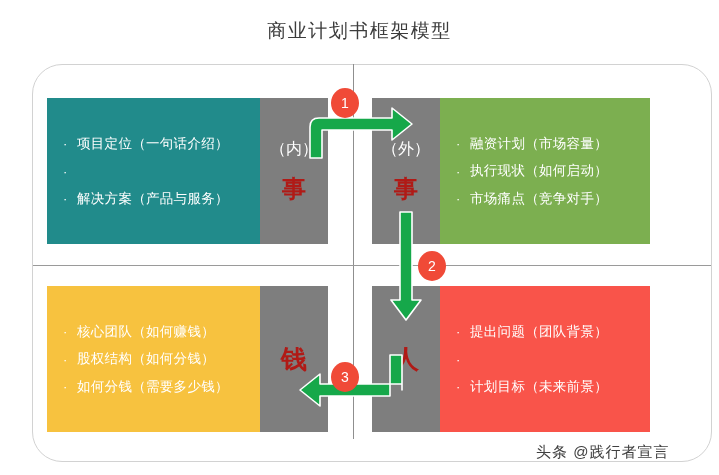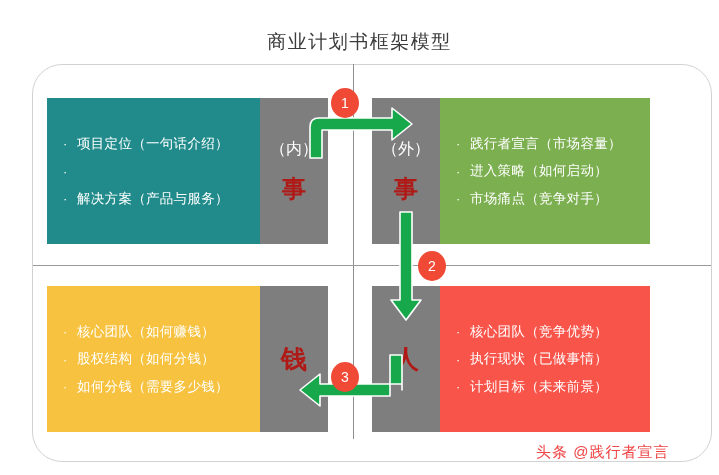--- a/index.html
+++ b/index.html
@@ -16,21 +16,21 @@
     position: relative;
     width: 719px;
     height: 475px;
     background: #ffffff;
   }
 
   
   .page-title {
     position: absolute;
     left: 0;
-    top: 29px;
+    top: 18px;
     width: 719px;
     text-align: center;
     font-size: 19px;
     color: #3c3c3c;
     letter-spacing: 1.5px;
     font-weight: 400;
   }
 
   
   .card {
@@ -154,21 +154,21 @@
   .step-1 { left: 331px; top: 88px; }
   .step-2 { left: 418px; top: 251px; }
   .step-3 { left: 331px; top: 362px; }
 
   
   .watermark {
     position: absolute;
     left: 536px;
     top: 443px;
     font-size: 15px;
-    color: #ef4444;
+    color: #404040;
     letter-spacing: 1px;
     white-space: nowrap;
   }
 </style>
 </head>
 <body>
 
 <div id="stage">
 
   <div class="page-title">商业计划书框架模型</div>
@@ -188,25 +188,25 @@
     </div>
     <div class="bullet-row">
       <span class="bullet-dot">·</span>
       <span class="bullet-text">解决方案（产品与服务）</span>
     </div>
   </div>
 
   <div class="block block-tr">
     <div class="bullet-row">
       <span class="bullet-dot">·</span>
-      <span class="bullet-text">践行者宣言（市场容量）</span>
-    </div>
-    <div class="bullet-row">
-      <span class="bullet-dot">·</span>
-      <span class="bullet-text">进入策略（如何启动）</span>
+      <span class="bullet-text">融资计划（市场容量）</span>
+    </div>
+    <div class="bullet-row">
+      <span class="bullet-dot">·</span>
+      <span class="bullet-text">执行现状（如何启动）</span>
     </div>
     <div class="bullet-row">
       <span class="bullet-dot">·</span>
       <span class="bullet-text">市场痛点（竞争对手）</span>
     </div>
   </div>
 
   <div class="block block-bl">
     <div class="bullet-row">
       <span class="bullet-dot">·</span>
@@ -218,25 +218,24 @@
     </div>
     <div class="bullet-row">
       <span class="bullet-dot">·</span>
       <span class="bullet-text">如何分钱（需要多少钱）</span>
     </div>
   </div>
 
   <div class="block block-br">
     <div class="bullet-row">
       <span class="bullet-dot">·</span>
-      <span class="bullet-text">核心团队（竞争优势）</span>
-    </div>
-    <div class="bullet-row">
-      <span class="bullet-dot">·</span>
-      <span class="bullet-text">执行现状（已做事情）</span>
+      <span class="bullet-text">提出问题（团队背景）</span>
+    </div>
+    <div class="bullet-row">
+      <span class="bullet-dot">·</span>
     </div>
     <div class="bullet-row">
       <span class="bullet-dot">·</span>
       <span class="bullet-text">计划目标（未来前景）</span>
     </div>
   </div>
 
   <div class="gray-col gray-col-tl">
     <div class="col-paren">（内）</div>
     <div class="col-char">事</div>

